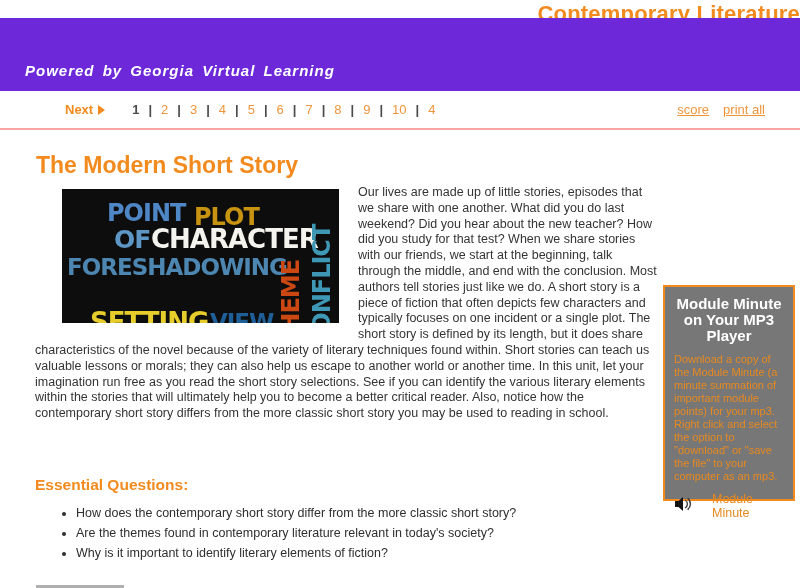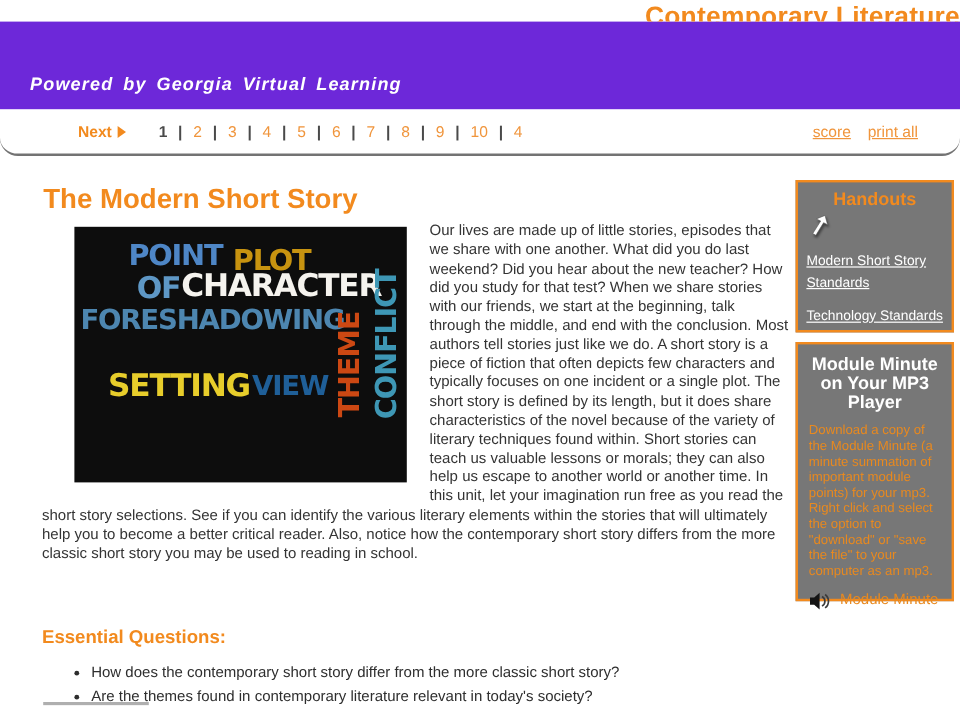--- a/index.html
+++ b/index.html
@@ -9,40 +9,40 @@
 
   
   .title-strip { height:18px; overflow:hidden; }
   .course-title { font-size:22px; font-weight:bold; color:#f28a1e; text-align:right;
                   padding-left:85px; line-height:26px; margin-top:1px; letter-spacing:.2px; }
   .banner { height:73px; background:#6d28d9; }
   .tagline { color:#fff; font-weight:bold; font-style:italic; font-size:15px;
              letter-spacing:1px; padding:44px 0 0 25px; word-spacing:3px; }
 
   
-  .navbar { height:39px; border-bottom:2px solid #737373; display:flex;
-            align-items:center; justify-content:space-between; padding:0 35px 0 65px;border-radius:15px; }
+  .navbar { height:39px; border-bottom:2px solid #fca5a5; display:flex;
+            align-items:center; justify-content:space-between; padding:0 35px 0 65px; }
   .nav-left { display:flex; align-items:center; font-size:13px; }
   .next { color:#f28a1e; font-weight:bold; display:inline-flex; align-items:center; cursor:pointer; }
   .tri { display:inline-block; width:0; height:0; border-left:7px solid #f28a1e;
          border-top:5px solid transparent; border-bottom:5px solid transparent; margin-left:5px; }
   .pages { margin-left:18px; display:inline-flex; align-items:center; }
   .pg { color:#f0953c; margin:0 9px; cursor:pointer; }
   .pg.cur { color:#4a4a4a; font-weight:bold; }
   .sep { color:#4a4a4a; font-weight:bold; }
   .nav-right { font-size:13px; color:#f0953c; display:flex; gap:14px; }
   .nav-right span { cursor:pointer;text-decoration:underline; }
 
   
   .main { position:absolute; left:35px; top:140px; width:622px; color:#333; }
   .main h1 { font-size:23px; font-weight:bold; color:#f28a1e; margin:12px 0 0 1px; line-height:27px; }
   .flow { margin-top:6px; font-size:12.5px; line-height:15.8px; color:#343434; }
   .flow::after { content:""; display:block; clear:both; }
 
-  .wordcloud { float:left; position:relative; width:277px; height:213px;
+  .wordcloud { float:left; position:relative; width:277px; height:134px;
                background:#0d0d0d; margin:4px 19px 10px 27px; overflow:hidden; }
   .w { position:absolute; font-family:"DejaVu Sans", sans-serif; font-weight:bold;
        white-space:nowrap; letter-spacing:-1px; line-height:1; }
   .w0 { left:45px;  top:12px;  font-size:24px; color:#4e86c6; }
   .w1 { left:132px; top:16px;  font-size:24px; color:#c79310;text-align:center; }
   .w2 { left:52px;  top:38px;  font-size:25px; color:#5e97c5; }
   .w3 { left:89px;  top:37px;  font-size:26px; color:#f5f3ee; }
   .w4 { left:5px;   top:67px;  font-size:23px; color:#4d86b0; }
   .w5 { left:42px;  top:93px;  font-size:25px; color:#e2a23c; }
   .w6 { left:28px;  top:120px; font-size:26px; color:#e7cd2b; }
@@ -64,21 +64,21 @@
   .handouts { top:150px; height:127px; }
   .module   { top:285px; height:216px; }
   .box-head { font-weight:bold; text-align:center; }
   .handouts .box-head { color:#f28a1e; font-size:15px; margin-top:6px; }
   .cursor-icon { margin:2px 0 0 8px; filter:drop-shadow(1px 2px 1px rgba(0,0,0,.45)); }
   .hlinks { padding:4px 7px 0; }
   .hlink { display:block; color:#fff; font-size:11.5px; line-height:1.55;
            text-decoration:underline; margin-bottom:10px; cursor:pointer; }
   .module .box-head { color:#fff; font-size:15px; line-height:16px; margin-top:9px; padding:0 6px; }
   .mod-body { color:#e8891f; font-size:11px; line-height:13px; margin:9px 9px 0; }
-  .mod-footer { display:flex; gap:7px; margin:9px 0 0 8px; }
+  .mod-footer { display:flex; align-items:center; gap:19px; margin:9px 0 0 8px; }
   .mod-link { color:#e8891f; font-size:12.5px; cursor:pointer; }
 
   .cutoff { position:absolute; left:36px; top:585px; width:88px; height:3px;
             background:rgba(110,110,110,.55); }
 </style>
 </head>
 <body>
 
 <div class="page">
 
@@ -147,32 +147,20 @@
     <div class="eq">
       <h2>Essential Questions:</h2>
       <ul>
         <li>How does the contemporary short story differ from the more classic short story?</li>
         <li>Are the themes found in contemporary literature relevant in today's society?</li>
         <li>Why is it important to identify literary elements of fiction?</li>
       </ul>
     </div>
   </div>
 
-  <div class="sidebox handouts">
-    <div class="box-head">Handouts</div>
-    <div class="cursor-icon">
-      <svg width="22" height="24" viewBox="0 0 22 24">
-        <path d="M14.5 2.5 L7.3 5.4 L10.9 7.2 L4.3 17.6 L6.9 19.1 L13.3 8.6 L16.7 10.3 Z" fill="#ffffff" stroke="#555" stroke-width="0.5"></path>
-      </svg>
-    </div>
-    <div class="hlinks">
-      <a class="hlink">Modern Short Story Standards</a>
-      <a class="hlink">Technology Standards</a>
-    </div>
-  </div>
 
   <div class="sidebox module">
     <div class="box-head">Module Minute on Your MP3 Player</div>
     <p class="mod-body">Download a copy of the Module Minute (a minute summation of important module points) for your mp3. Right click and select the option to "download" or "save the file" to your computer as an mp3.</p>
     <div class="mod-footer">
       <span>
         <svg width="20" height="18" viewBox="0 0 20 18">
           <path d="M2 6 h3.5 L10 2 v14 L5.5 12 H2 Z" fill="#141414"></path>
           <path d="M12 5 a4.5 4.5 0 0 1 0 8" fill="none" stroke="#3c3c3c" stroke-width="1.4"></path>
           <path d="M14.6 3.4 a7 7 0 0 1 0 11.2" fill="none" stroke="#3c3c3c" stroke-width="1.4"></path>

